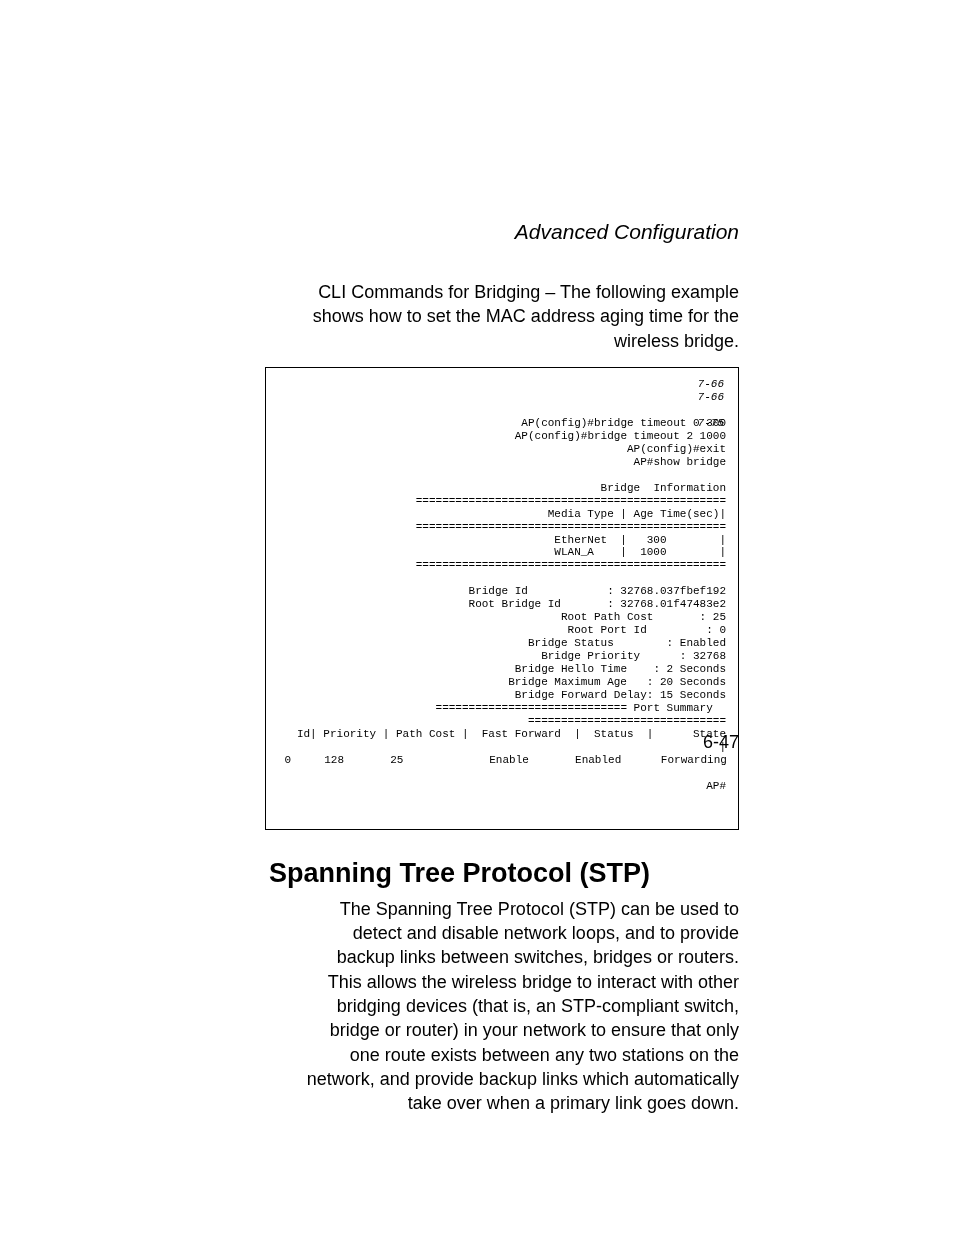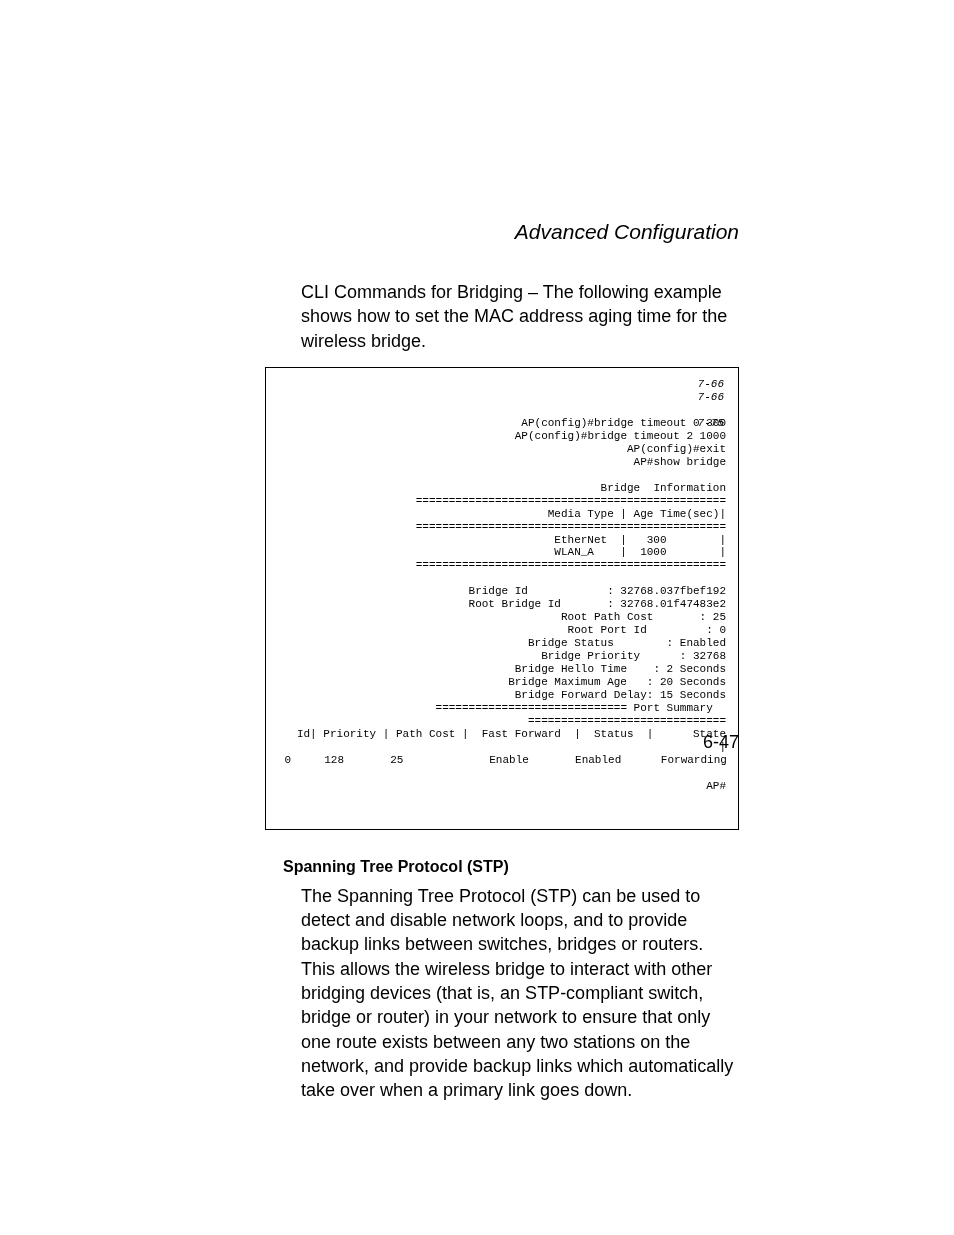--- a/index.html
+++ b/index.html
@@ -25,20 +25,21 @@
     font-style: italic;
     font-size: 21px;
   }
   .body {
     margin-top: 60px;
   }
   .para {
     font-size: 18px;
     line-height: 1.35;
     margin: 8px 0 14px 0;
+    text-align: right;
   }
   .indent {
     margin-left: 36px;
   }
   .code-box {
     border: 1px solid #000;
     padding: 10px 12px 10px 12px;
     margin: 12px 0 28px 0;
     font-family: "Courier New", Courier, monospace;
     font-size: 11px;
@@ -52,23 +53,23 @@
     top: 10px;
     right: 14px;
     font-style: italic;
     font-family: "Courier New", Courier, monospace;
     font-size: 11px;
     line-height: 1.18;
     text-align: right;
     white-space: pre;
   }
   .section-title {
-    font-size: 16px;
+    font-size: 27px;
     font-weight: bold;
-    margin: 0 0 8px 18px;
+    margin: 0 0 8px 4px;
   }
   .page-number {
     position: absolute;
     bottom: 140px;
     right: 215px;
     font-size: 18px;
   }
 </style>
 </head>
 <body>

